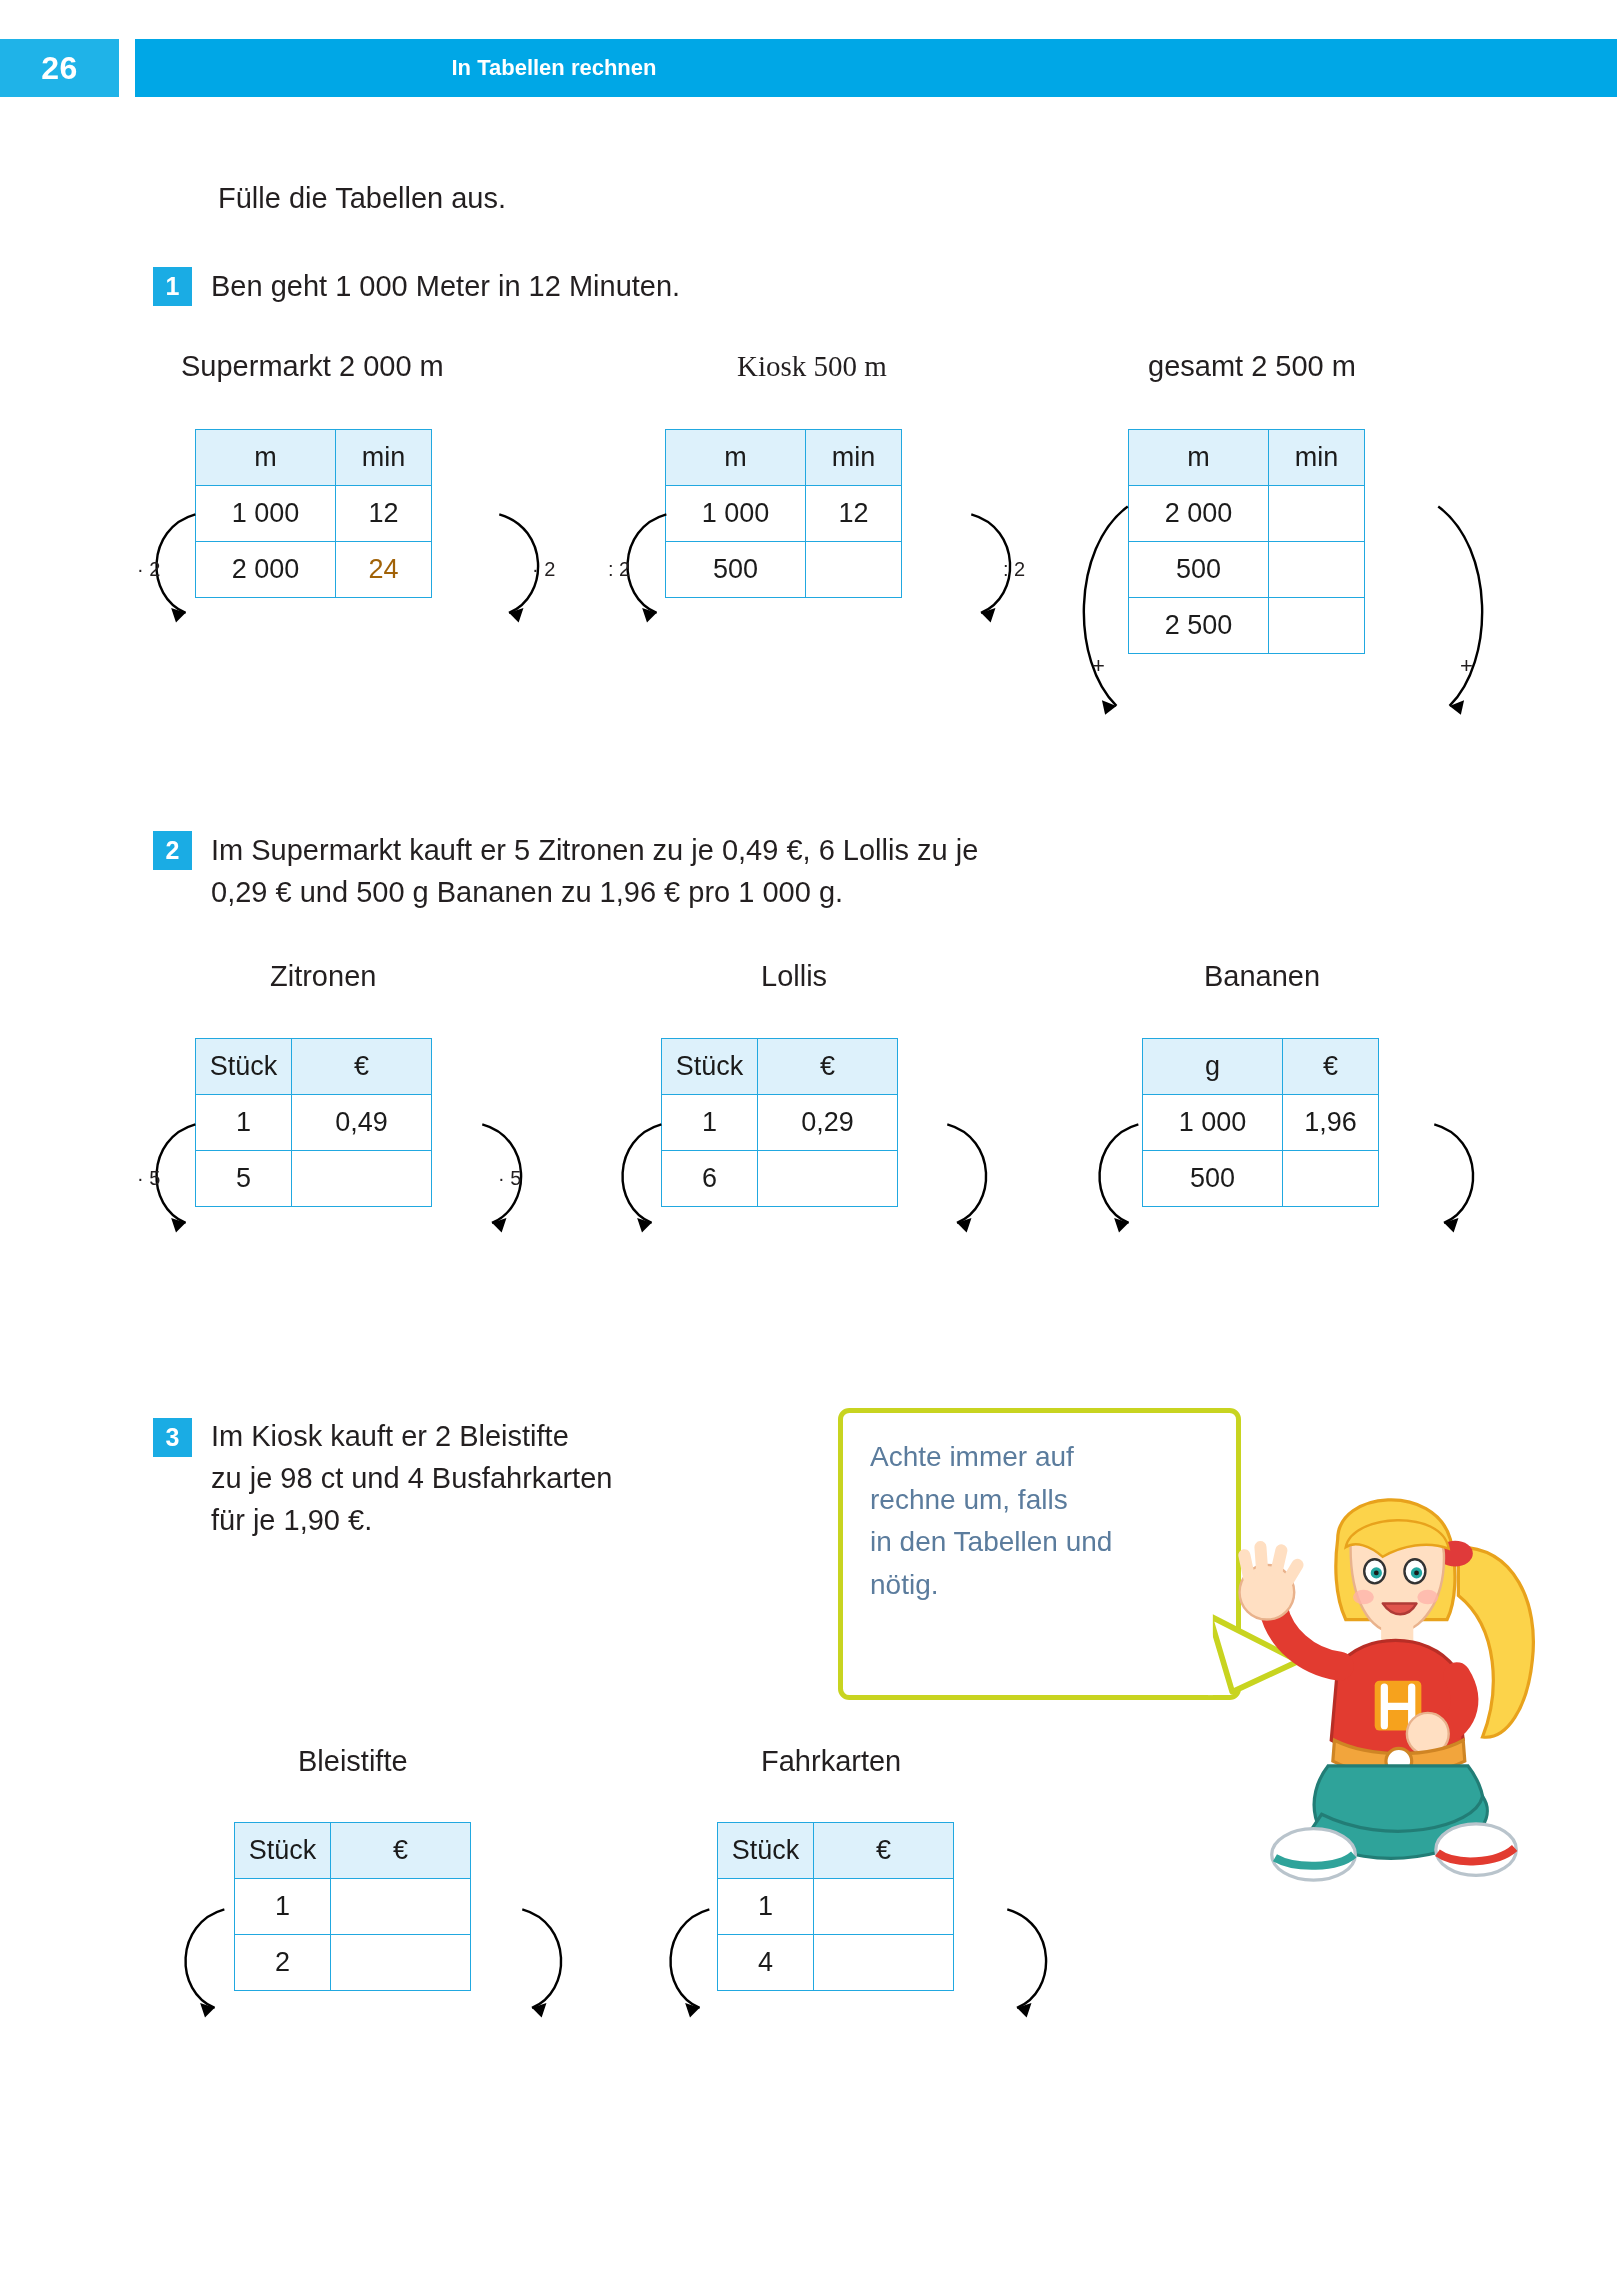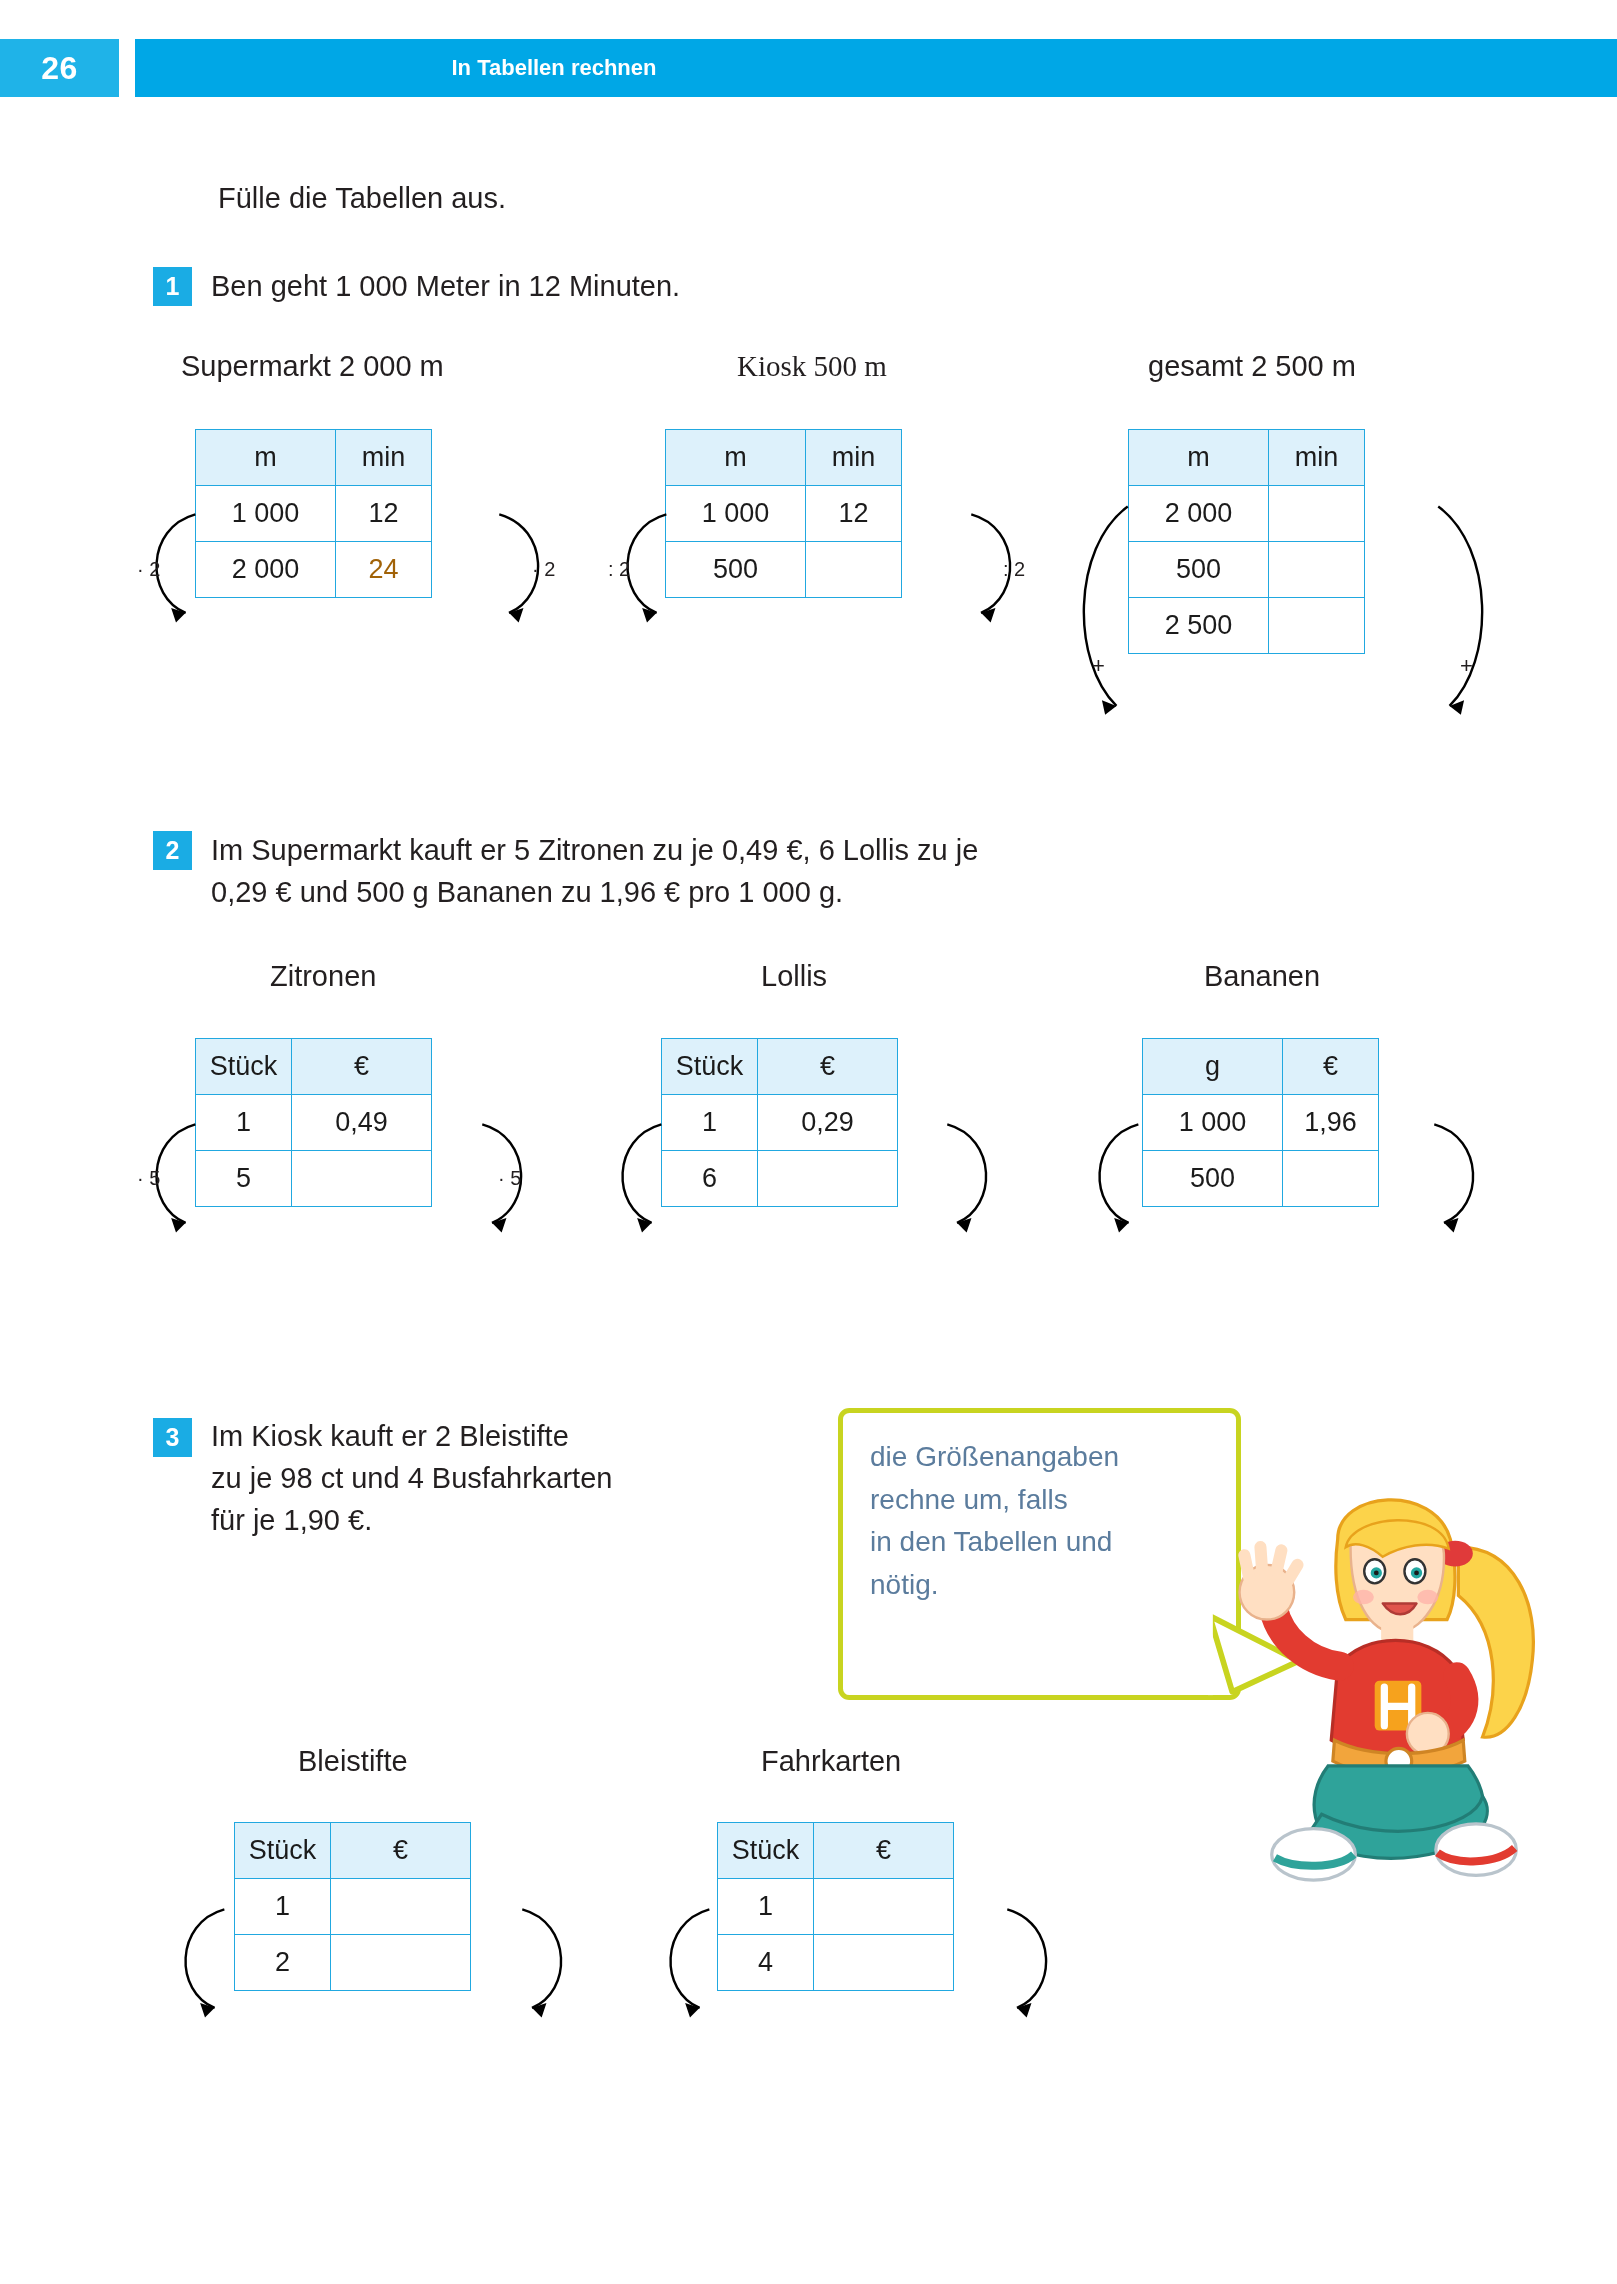--- a/index.html
+++ b/index.html
@@ -347,21 +347,21 @@
 <div class="task" style="left:211px; top:1416px;">Im Kiosk kauft er 2 Bleistifte</div>
 <div class="task" style="left:211px; top:1458px;">zu je 98 ct und 4 Busfahrkarten</div>
 <div class="task" style="left:211px; top:1500px;">für je 1,90 €.</div>
 
 <div class="bubble"></div>
 <svg class="bubble-tail" width="97" height="89" viewBox="0 0 120 110">
   <path d="M2 6 L112 62 L30 100 Z" fill="#ffffff" stroke="#c8d420" stroke-width="7" stroke-linejoin="round"></path>
   <path d="M0 2 L0 104" stroke="#ffffff" stroke-width="12"></path>
 </svg>
 <div class="bubble-text">
-  <div>die Größenangaben</div>
+  <div>Achte immer auf</div>
   <div>rechne um, falls</div>
   <div>in den Tabellen und</div>
   <div>nötig.</div>
 </div>
 
 <svg class="girl" width="354" height="500" viewBox="0 0 440 620">
 
   <path d="M300 120 C 370 120, 400 190, 392 260 C 386 320, 360 360, 330 356 C 352 300, 350 220, 300 180 Z" fill="#fcd34a" stroke="#e8a21c" stroke-width="4"></path>
 
   <path d="M150 110 C 150 50, 270 40, 290 110 C 300 150, 296 190, 286 210 L 160 210 C 146 180, 146 140, 150 110 Z" fill="#fcd34a" stroke="#e8a21c" stroke-width="4"></path>

